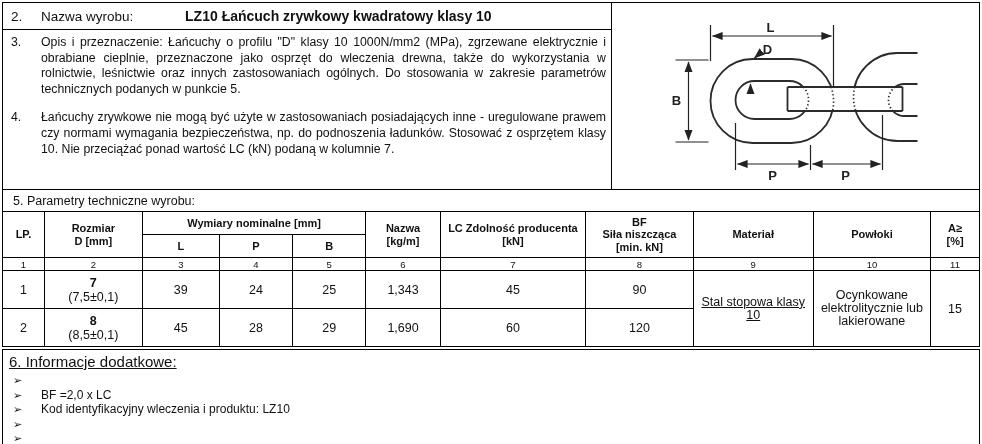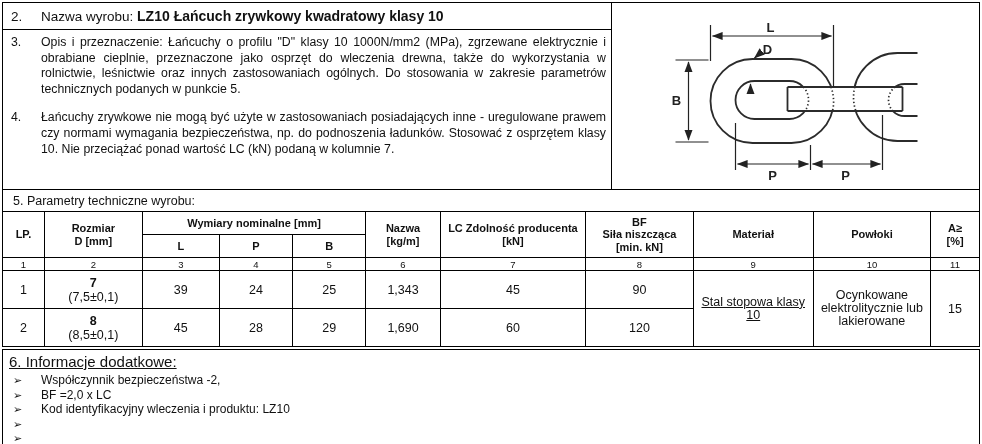--- a/index.html
+++ b/index.html
@@ -4,21 +4,21 @@
 <style>
   html,body { margin:0; padding:0; background:#ffffff; }
   body { font-family:"Liberation Sans", sans-serif; color:#111; }
   .page { width:978px; margin:2px; }
 
   
   .top { display:flex; height:188px; }
   .left-col { width:610px; border:1px solid #000; display:flex; flex-direction:column; box-sizing:border-box; }
   .title-row { height:26px; border-bottom:1px solid #000; display:flex; align-items:center; font-size:13.5px; }
   .title-row .num { width:30px; padding-left:8px; flex-shrink:0; }
-  .title-row b { font-size:14px; }
+  .title-row b { font-size:14px;margin-left:48px; }
   .desc-cell { flex:1; padding-top:5px; overflow:hidden; }
   .desc-item { display:flex; font-size:12.3px; line-height:15.6px; margin-bottom:13px; }
   .desc-item .num { width:30px; padding-left:8px; flex-shrink:0; }
   .desc-item .txt { flex:1; text-align:justify; padding-right:5px; }
 
   .diagram-cell { flex:1; border:1px solid #000; border-left:none; box-sizing:border-box; background:#fff; }
   .diagram-cell svg { display:block; width:100%; height:100%; }
 
   
   .params-title { border-left:1px solid #000; border-right:1px solid #000; font-size:12.5px; padding:4px 0 3px 10px; }
@@ -189,21 +189,20 @@
         <td>120</td>
       </tr>
     </tbody>
       </table>
   </div>
 
   <div class="info">
     <div class="info-title"><span class="u">6. Informacje dodatkowe:</span></div>
     <div class="bullet">
         <span class="bchar">➢</span>
-        <span>Współczynnik bezpieczeństwa -2,</span>
       </div>
     <div class="bullet">
         <span class="bchar">➢</span>
         <span>BF =2,0 x LC</span>
       </div>
     <div class="bullet">
         <span class="bchar">➢</span>
         <span>Kod identyfikacyjny wleczenia i produktu: LZ10</span>
       </div>
     <div class="bullet">

